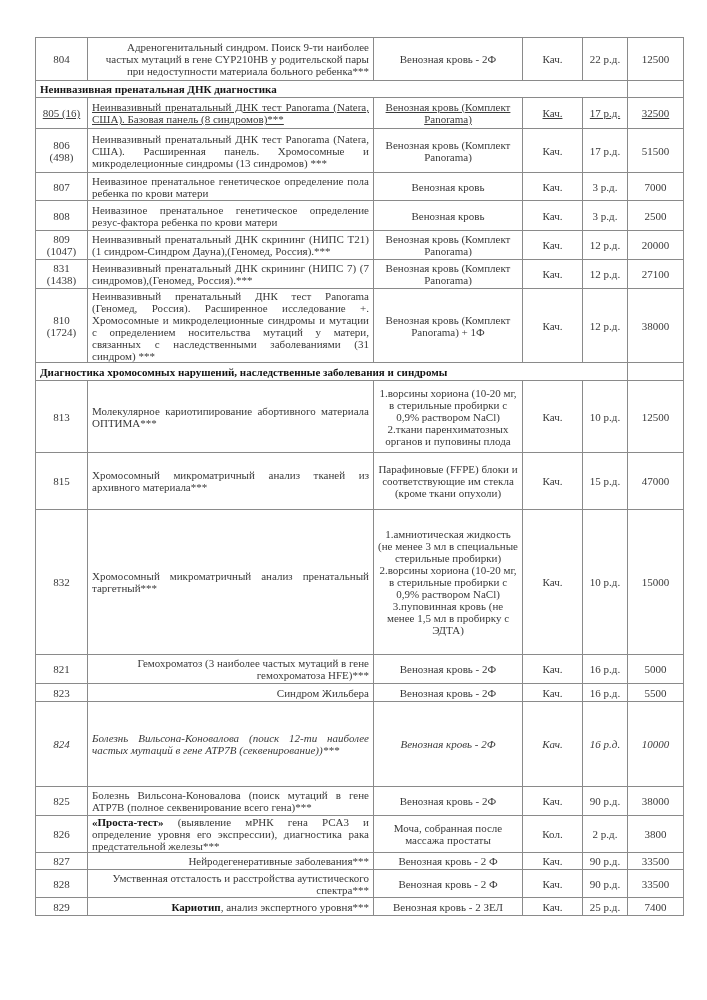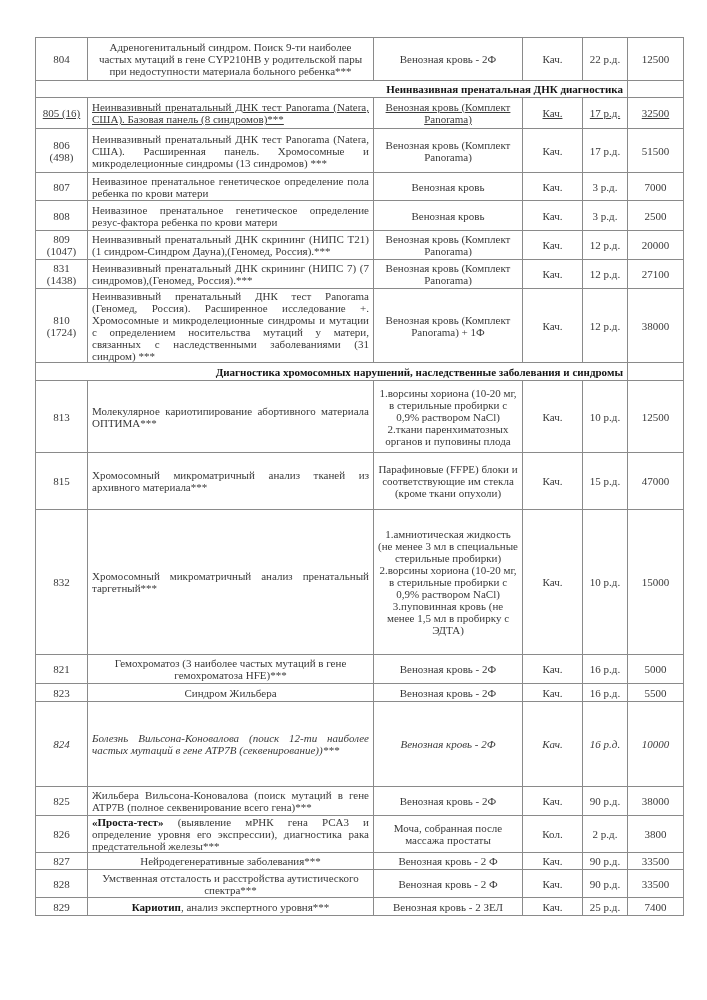--- a/index.html
+++ b/index.html
@@ -16,25 +16,25 @@
     }
     #price-table td {
       border: 1px solid #8a8a8a;
       padding: 0 4px;
       vertical-align: middle;
       overflow: hidden;
     }
     td.c-code, td.c-spec, td.c-method, td.c-days, td.c-price { text-align: center; }
     td.c-code { padding: 0 2px; }
     td.c-desc { text-align: justify; }
-    td.c-desc.left { text-align: center; margin-left: 28px; }
+    td.c-desc.left { text-align: right; margin-left: 28px; }
     td.c-spec { white-space: pre-line; text-align: center; }
     td.c-days.wrap-days { padding: 0 12px; }
     td.section-title {
-      font-weight: bold; color: #151515; text-align: right; padding-left: 3px;
+      font-weight: bold; color: #151515; text-align: left; padding-left: 3px;
     }
     b.desc-bold { font-weight: bold; color: #151515; }
   </style>
 </head>
 <body>
 
 <table id="price-table">
   <colgroup>
     <col style="width:52px">
     <col style="width:286px">
@@ -162,21 +162,21 @@
       <tr style="height: 85px; font-style: italic;">
         <td class="c-code">824</td>
         <td class="c-desc"><span>Болезнь Вильсона-Коновалова (поиск 12-ти наиболее частых мутаций в гене ATP7B (секвенирование))***</span></td>
         <td class="c-spec">Венозная кровь - 2Ф</td>
         <td class="c-method">Кач.</td>
         <td class="c-days">16 р.д.</td>
         <td class="c-price">10000</td>
       </tr>
       <tr style="height: 29px;">
         <td class="c-code">825</td>
-        <td class="c-desc"><span>Жильбера Вильсона-Коновалова (поиск мутаций в гене ATP7B (полное секвенирование всего гена)***</span></td>
+        <td class="c-desc"><span>Болезнь Вильсона-Коновалова (поиск мутаций в гене ATP7B (полное секвенирование всего гена)***</span></td>
         <td class="c-spec">Венозная кровь - 2Ф</td>
         <td class="c-method">Кач.</td>
         <td class="c-days">90 р.д.</td>
         <td class="c-price">38000</td>
       </tr>
       <tr style="height: 37px;">
         <td class="c-code">826</td>
         <td class="c-desc"><b class="desc-bold">«Проста-тест»</b><span> (выявление мРНК гена PCA3 и определение уровня его экспрессии), диагностика рака предстательной железы***</span></td>
         <td class="c-spec">Моча, собранная после массажа простаты</td>
         <td class="c-method">Кол.</td>

